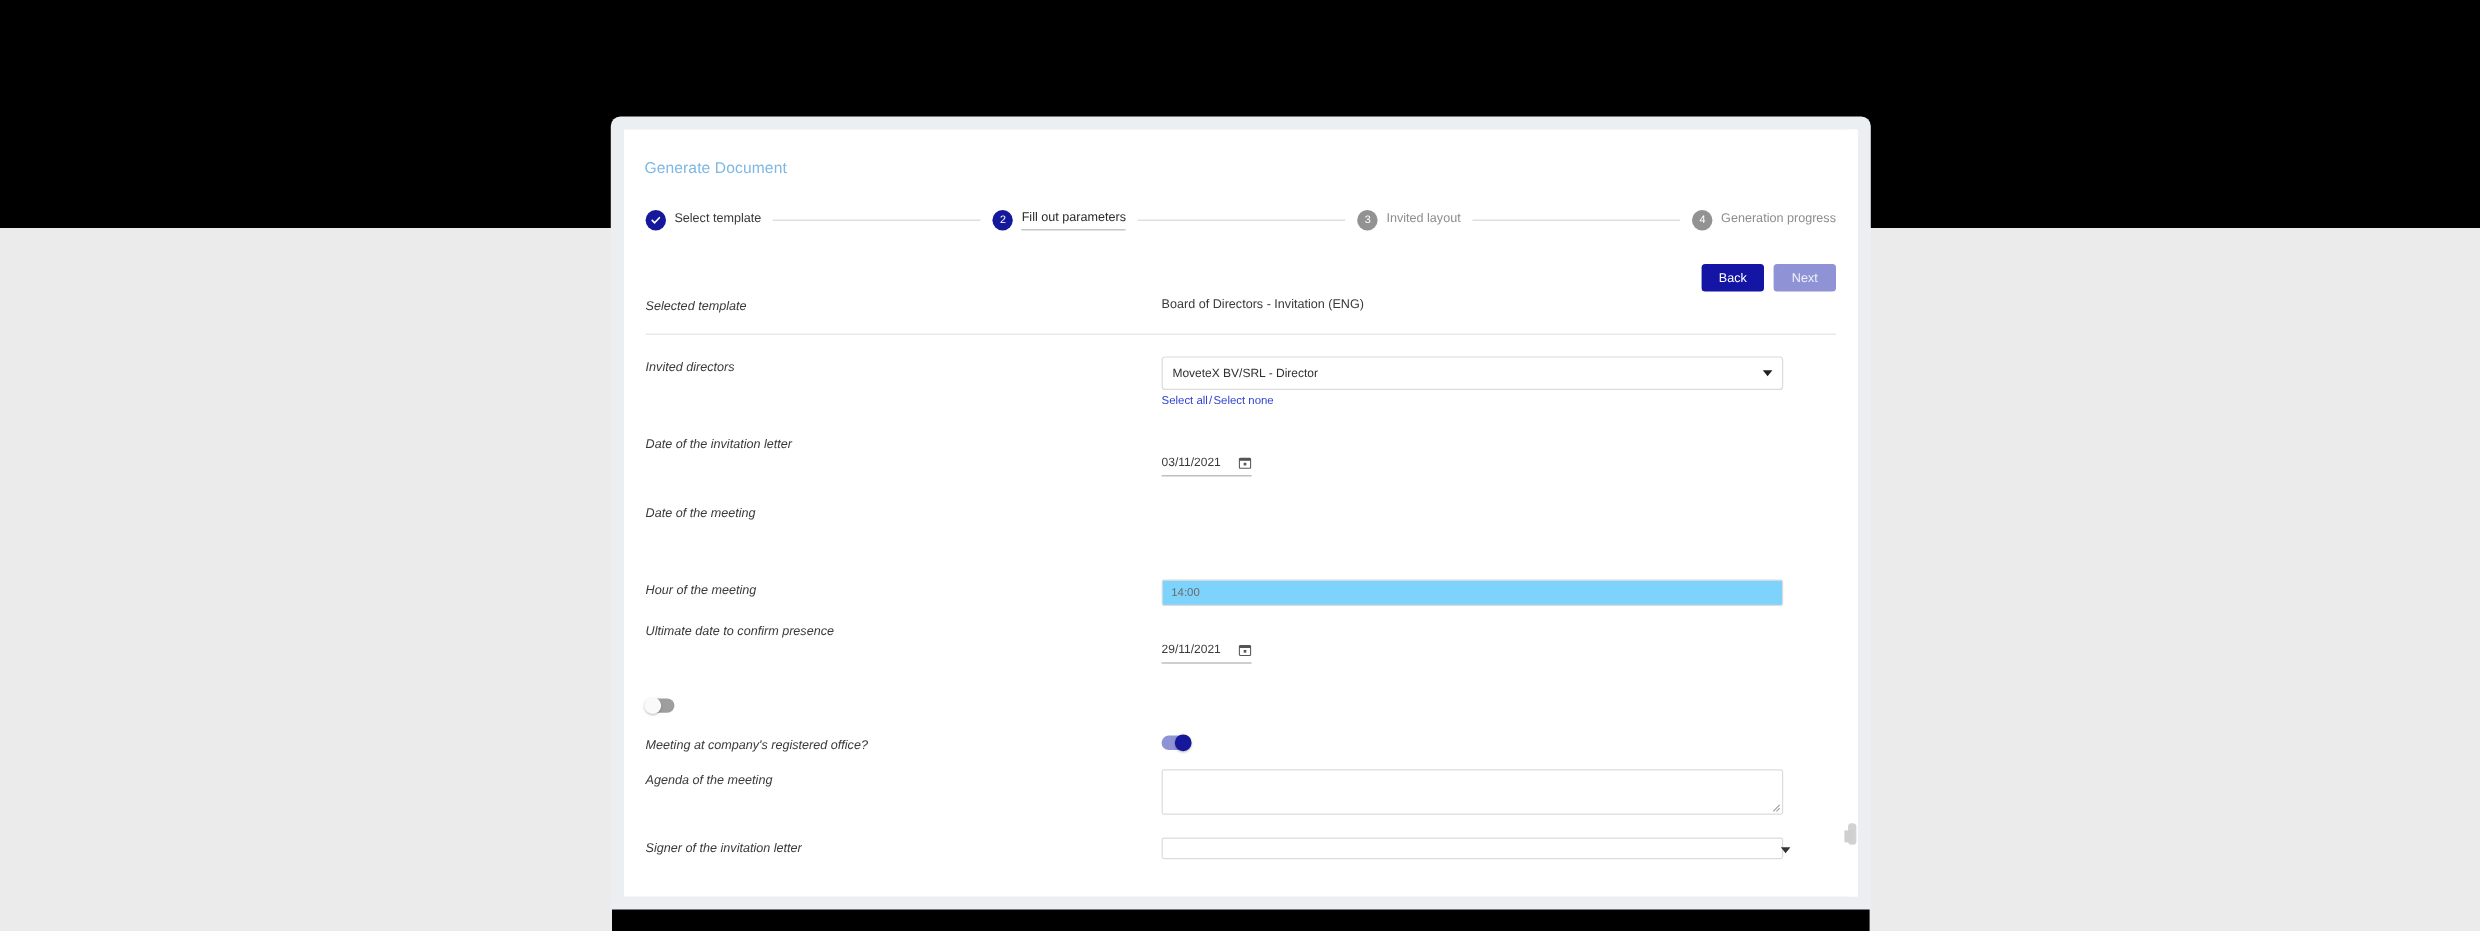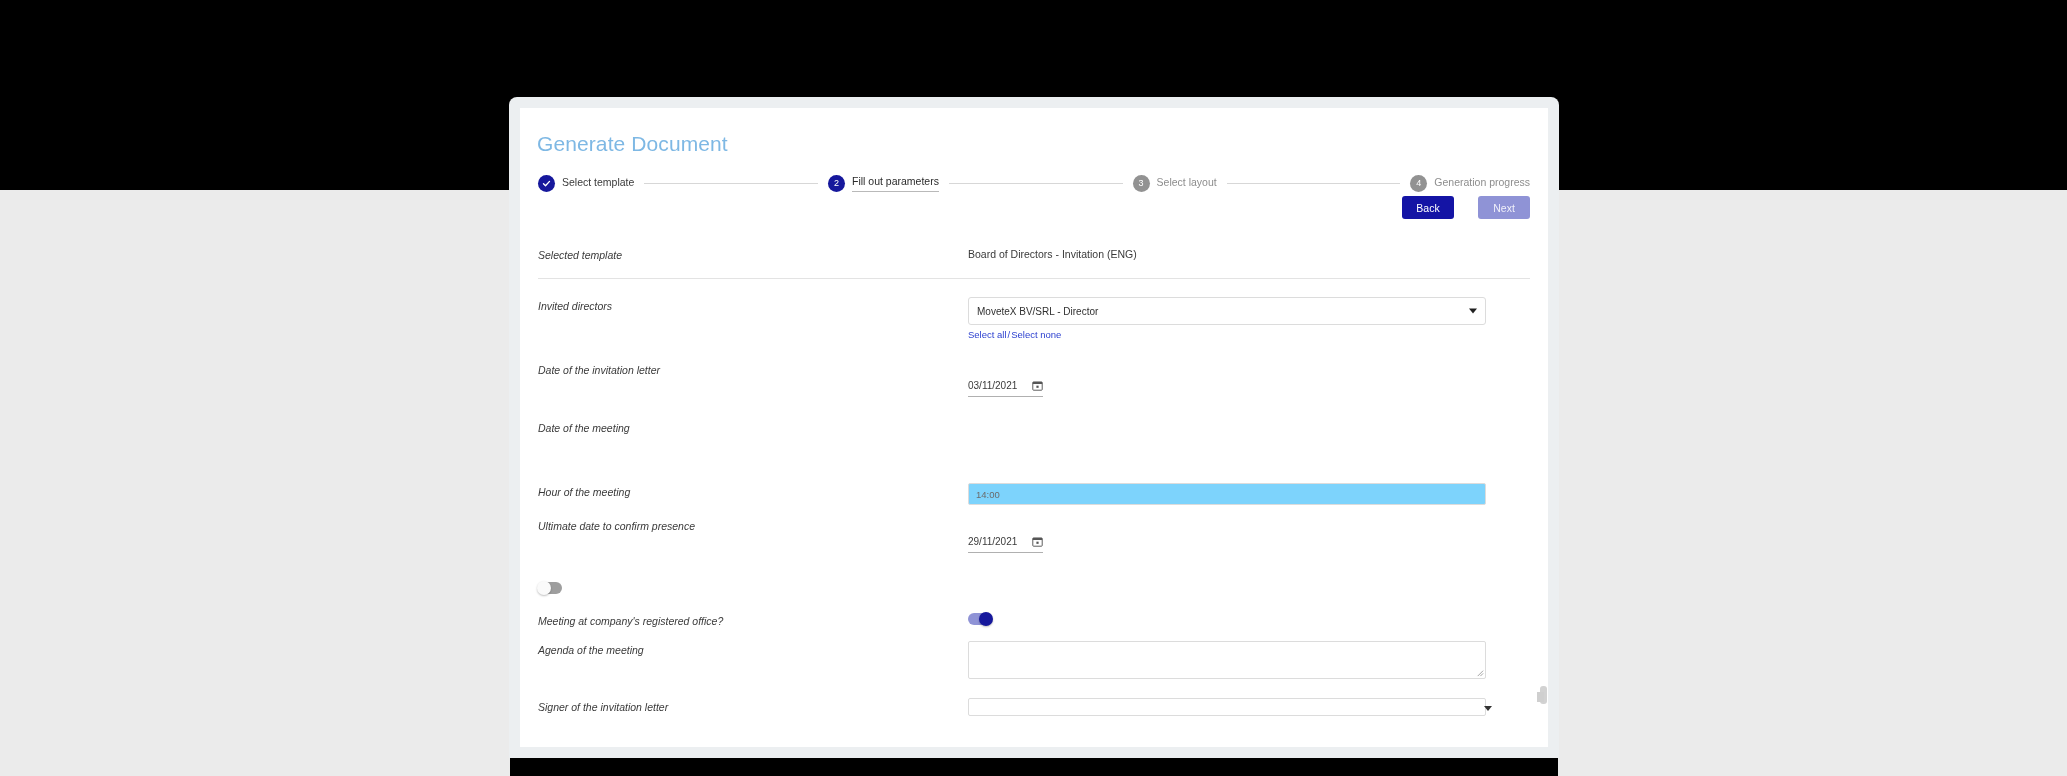--- a/index.html
+++ b/index.html
@@ -52,21 +52,21 @@
     width: 1028px;
     height: 639px;
     background: #ffffff;
   }
 
   
   .modal-title {
     position: absolute;
     left: 17px;
     top: 24px;
-    font-size: 21px;
+    font-size: 13px;
     color: #7eb8e4;
     letter-spacing: 0.1px;
     white-space: nowrap;
   }
 
   
   .stepper {
     position: absolute;
     left: 18px;
     top: 62px;
@@ -113,23 +113,23 @@
     height: 1px;
     background: #d7d7d7;
     margin: 0 10px;
     min-width: 30px;
   }
 
   
   .nav-buttons {
     position: absolute;
     right: 18px;
-    top: 88px;
-    display: flex;
-    gap: 24px;
+    top: 112px;
+    display: flex;
+    gap: 8px;
   }
   .btn {
     width: 52px;
     height: 23px;
     border-radius: 3px;
     border: none;
     color: #ffffff;
     font-size: 10.5px;
     font-family: "Liberation Sans", sans-serif;
     cursor: pointer;
@@ -355,21 +355,21 @@
 
         <div class="step">
           <div class="step-circle active">2</div>
           <div class="step-label active">Fill out parameters</div>
         </div>
 
         <div class="step-line"></div>
 
         <div class="step">
           <div class="step-circle todo">3</div>
-          <div class="step-label todo">Select layout</div>
+          <div class="step-label todo">Invited layout</div>
         </div>
 
         <div class="step-line"></div>
 
         <div class="step">
           <div class="step-circle todo">4</div>
           <div class="step-label todo">Generation progress</div>
         </div>
 
       </div>

